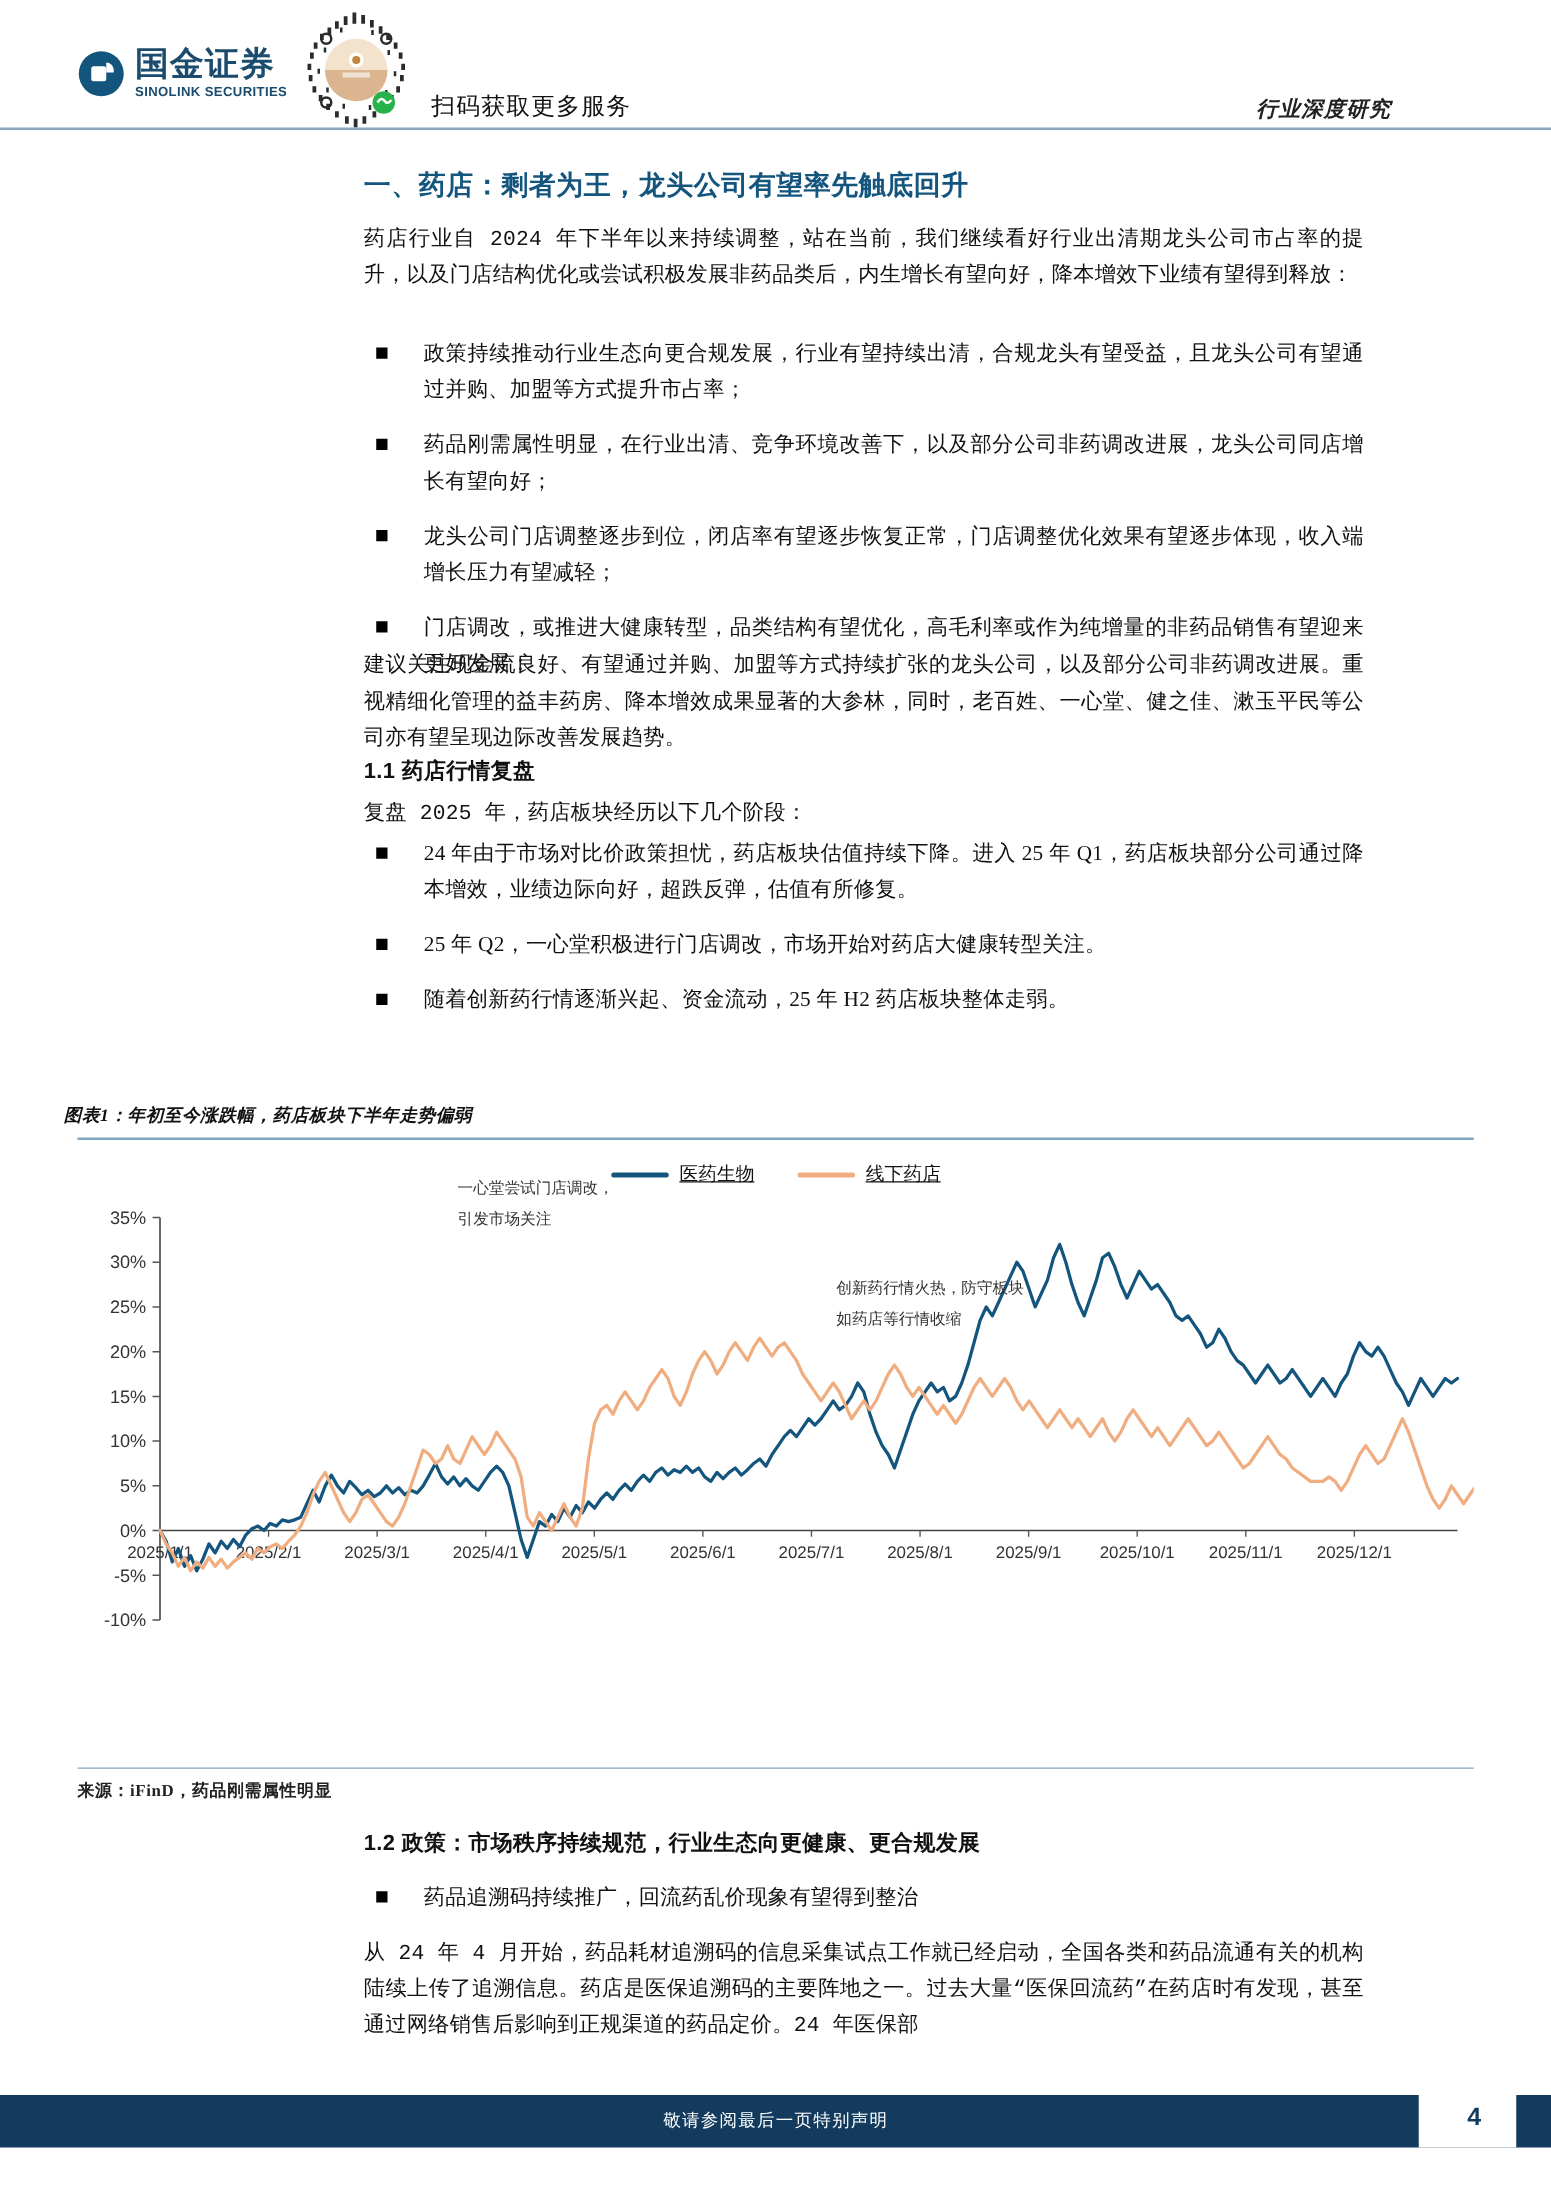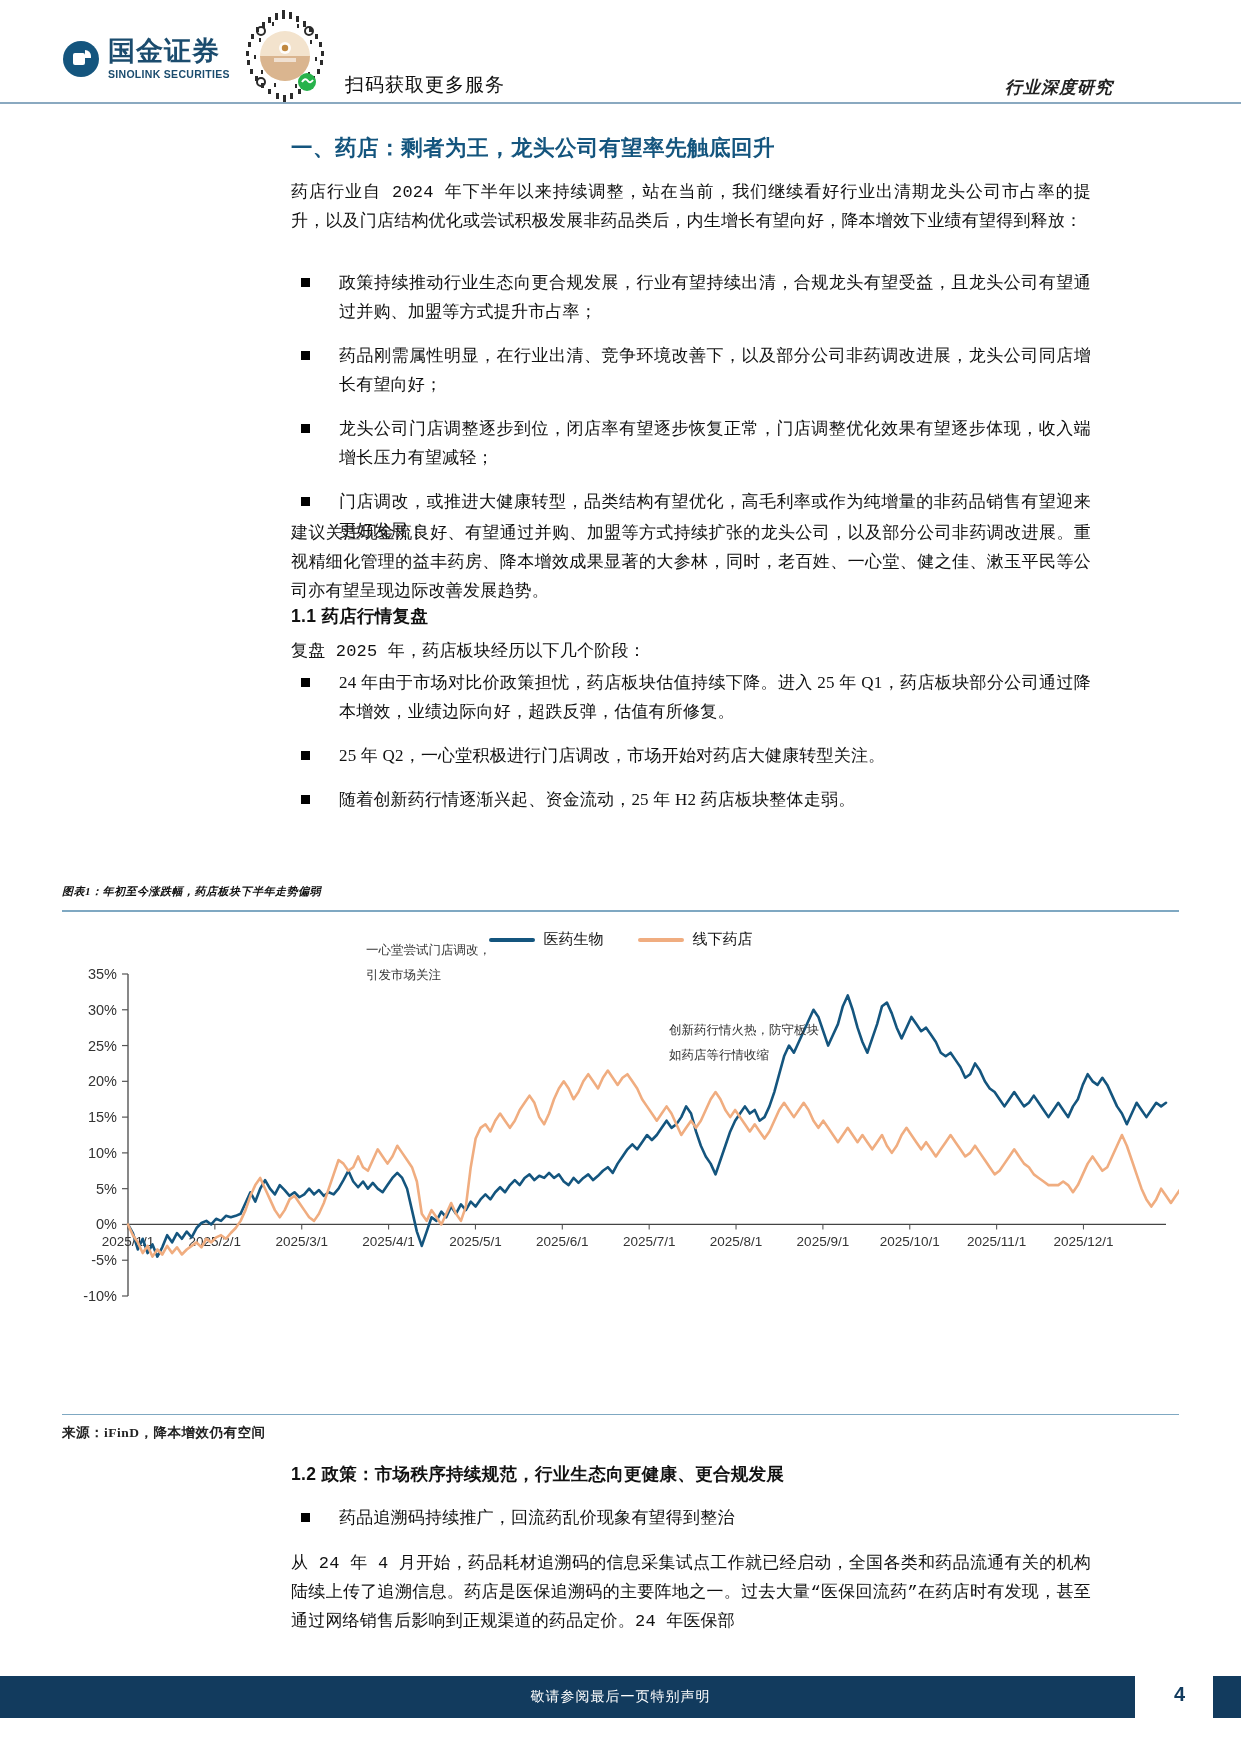--- a/index.html
+++ b/index.html
@@ -46,35 +46,35 @@
     content:"";position:absolute;left:10px;top:10px;
     width:9px;height:9px;background:#000;
   }
   h3.sub{
     font-family:"Liberation Sans",sans-serif;font-weight:bold;font-size:17.5px;color:#111;
     margin:0;position:absolute;left:0;letter-spacing:0.3px;
   }
 
   
   .fig-title{
-    position:absolute;left:62px;top:884px;
+    position:absolute;left:51px;top:884px;
     font-family:"Liberation Serif",serif;font-weight:bold;font-style:italic;
-    font-size:11px;color:#111;letter-spacing:0.5px;
+    font-size:14px;color:#111;letter-spacing:0.5px;
   }
   .fig-rule-top{position:absolute;left:62px;top:910px;width:1117px;height:2px;background:#7fa8c2;}
   .fig-rule-bot{position:absolute;left:62px;top:1414px;width:1117px;height:1px;background:#7fa8c2;}
   .fig-src{
     position:absolute;left:62px;top:1424px;
     font-family:"Liberation Serif",serif;font-weight:bold;font-size:13.5px;color:#222;letter-spacing:0.5px;
   }
   .chart-box{position:absolute;left:62px;top:916px;width:1117px;height:495px;}
   .legend{position:absolute;left:0;top:14px;width:1117px;display:flex;justify-content:center;gap:34px;align-items:center;}
   .lg{display:flex;align-items:center;gap:9px;}
   .lg .swatch{width:46px;height:4px;border-radius:2px;}
-  .lg .lbl{font-family:"Liberation Serif",serif;font-size:15px;color:#111;}
+  .lg .lbl{font-family:"Liberation Serif",serif;font-size:15px;color:#111;text-decoration:underline;}
 
   .anno{position:absolute;font-family:"Liberation Serif",serif;font-size:12.5px;color:#333;line-height:25px;}
 
   
   .footer{position:absolute;left:0;top:1676px;width:1241px;height:42px;background:#123b5e;}
   .footer-txt{position:absolute;left:0;top:1688px;width:1241px;text-align:center;
     font-family:"Liberation Serif",serif;font-size:14px;color:#ffffff;letter-spacing:1px;}
   .pageno{position:absolute;right:56px;top:1683px;font-family:"Liberation Sans",sans-serif;
     font-weight:bold;font-size:20px;color:#123b5e;}
   .footer-white{position:absolute;right:28px;top:1676px;width:78px;height:42px;background:#ffffff;}
@@ -258,20 +258,20 @@
         <text x="1021.4811715481172" y="330.44444444444446" text-anchor="middle" font-family="&quot;Liberation Sans&quot;, sans-serif" font-size="13.5" fill="#333">2025/12/1</text>
         <polyline points="66.00,308.44 70.90,317.03 75.79,333.49 80.69,322.76 85.58,337.07 90.48,328.48 95.38,340.64 100.27,331.34 105.17,319.18 110.07,326.33 114.96,317.03 119.86,322.76 124.75,315.60 129.65,321.32 134.55,312.02 139.44,307.01 144.34,304.87 149.24,308.44 154.13,302.72 159.03,304.87 163.92,299.86 168.82,301.29 173.72,299.86 178.61,297.71 183.51,286.98 188.41,276.24 193.30,285.55 198.20,272.67 203.09,264.08 207.99,272.67 212.89,278.39 217.78,269.09 222.68,274.10 227.58,279.82 232.47,276.24 237.37,281.25 242.26,278.39 247.16,272.67 252.06,278.39 256.95,274.10 261.85,279.82 266.75,276.24 271.64,278.39 276.54,272.67 281.43,264.08 286.33,254.78 291.23,265.51 296.12,271.24 301.02,265.51 305.92,272.67 310.81,266.94 315.71,272.67 320.60,276.24 325.50,269.09 330.40,261.93 335.29,256.92 340.19,261.93 345.08,272.67 349.98,294.13 354.88,315.60 359.77,329.91 364.67,315.60 369.57,301.29 374.46,304.87 379.36,295.56 384.25,301.29 389.15,290.56 394.05,297.71 398.94,288.41 403.84,294.13 408.74,285.55 413.63,290.56 418.53,283.40 423.42,278.39 428.32,283.40 433.22,276.24 438.11,271.24 443.01,276.24 447.91,269.09 452.80,264.08 457.70,269.09 462.59,261.93 467.49,258.36 472.39,264.08 477.28,259.79 482.18,261.93 487.08,256.92 491.97,261.93 496.87,258.36 501.76,265.51 506.66,269.09 511.56,261.93 516.45,266.94 521.35,261.93 526.25,258.36 531.14,264.08 536.04,259.79 540.93,254.78 545.83,251.20 550.73,256.92 555.62,247.62 560.52,240.47 565.42,233.31 570.31,228.30 575.21,233.31 580.10,226.16 585.00,219.00 589.90,224.01 594.79,219.00 599.69,211.84 604.58,204.69 609.48,211.84 614.38,208.27 619.27,201.11 624.17,190.38 629.07,197.53 633.96,215.42 638.86,229.73 643.75,240.47 648.65,247.62 653.55,258.36 658.44,244.04 663.34,229.73 668.24,215.42 673.13,204.69 678.03,197.53 682.92,190.38 687.82,197.53 692.72,193.96 697.61,204.69 702.51,201.11 707.41,190.38 712.30,176.07 717.20,158.18 722.09,140.29 726.99,129.56 731.89,136.71 736.78,125.98 741.68,115.24 746.58,104.51 751.47,93.78 756.37,100.93 761.26,115.24 766.16,129.56 771.06,118.82 775.95,108.09 780.85,90.20 785.75,79.47 790.64,93.78 795.54,111.67 800.43,125.98 805.33,136.71 810.23,122.40 815.12,108.09 820.02,90.20 824.92,86.62 829.81,97.36 834.71,111.67 839.60,122.40 844.50,111.67 849.40,100.93 854.29,108.09 859.19,115.24 864.08,111.67 868.98,118.82 873.88,125.98 878.77,136.71 883.67,140.29 888.57,136.71 893.46,143.87 898.36,151.02 903.25,161.76 908.15,158.18 913.05,147.44 917.94,154.60 922.84,165.33 927.74,172.49 932.63,176.07 937.53,183.22 942.42,190.38 947.32,183.22 952.22,176.07 957.11,183.22 962.01,190.38 966.91,186.80 971.80,179.64 976.70,186.80 981.59,193.96 986.49,201.11 991.39,193.96 996.28,186.80 1001.18,193.96 1006.08,201.11 1010.97,190.38 1015.87,183.22 1020.76,168.91 1025.66,158.18 1030.56,165.33 1035.45,168.91 1040.35,161.76 1045.25,168.91 1050.14,179.64 1055.04,190.38 1059.93,197.53 1064.83,208.27 1069.73,197.53 1074.62,186.80 1079.52,193.96 1084.42,201.11 1089.31,193.96 1094.21,186.80 1099.10,190.38 1104.00,186.80" fill="none" stroke="#14557e" stroke-width="2.6" stroke-linejoin="round" stroke-linecap="round"></polyline>
         <polyline points="66.00,308.44 70.90,319.18 75.79,326.33 80.69,337.07 85.58,329.91 90.48,340.64 95.38,333.49 100.27,338.50 105.17,329.91 110.07,337.07 114.96,331.34 119.86,338.50 124.75,333.49 129.65,329.91 134.55,326.33 139.44,331.34 144.34,322.76 149.24,326.33 154.13,321.32 159.03,319.18 163.92,322.76 168.82,317.03 173.72,312.02 178.61,304.87 183.51,294.13 188.41,279.82 193.30,269.09 198.20,261.93 203.09,272.67 207.99,283.40 212.89,294.13 217.78,301.29 222.68,294.13 227.58,283.40 232.47,279.82 237.37,286.98 242.26,294.13 247.16,301.29 252.06,304.87 256.95,297.71 261.85,286.98 266.75,272.67 271.64,258.36 276.54,244.04 281.43,247.62 286.33,254.78 291.23,251.20 296.12,240.47 301.02,251.20 305.92,254.78 310.81,244.04 315.71,233.31 320.60,240.47 325.50,247.62 330.40,240.47 335.29,229.73 340.19,236.89 345.08,244.04 349.98,251.20 354.88,265.51 359.77,297.71 364.67,304.87 369.57,294.13 374.46,301.29 379.36,308.44 384.25,297.71 389.15,286.98 394.05,297.71 398.94,304.87 403.84,290.56 408.74,251.20 413.63,222.58 418.53,211.84 423.42,208.27 428.32,215.42 433.22,204.69 438.11,197.53 443.01,204.69 447.91,211.84 452.80,204.69 457.70,193.96 462.59,186.80 467.49,179.64 472.39,186.80 477.28,201.11 482.18,208.27 487.08,197.53 491.97,183.22 496.87,172.49 501.76,165.33 506.66,172.49 511.56,183.22 516.45,176.07 521.35,165.33 526.25,158.18 531.14,165.33 536.04,172.49 540.93,161.76 545.83,154.60 550.73,161.76 555.62,168.91 560.52,161.76 565.42,158.18 570.31,165.33 575.21,172.49 580.10,183.22 585.00,190.38 589.90,197.53 594.79,204.69 599.69,197.53 604.58,190.38 609.48,197.53 614.38,208.27 619.27,219.00 624.17,211.84 629.07,204.69 633.96,211.84 638.86,204.69 643.75,193.96 648.65,183.22 653.55,176.07 658.44,183.22 663.34,193.96 668.24,201.11 673.13,193.96 678.03,201.11 682.92,208.27 687.82,215.42 692.72,208.27 697.61,215.42 702.51,222.58 707.41,215.42 712.30,204.69 717.20,193.96 722.09,186.80 726.99,193.96 731.89,201.11 736.78,193.96 741.68,186.80 746.58,193.96 751.47,204.69 756.37,211.84 761.26,204.69 766.16,211.84 771.06,219.00 775.95,226.16 780.85,219.00 785.75,211.84 790.64,219.00 795.54,226.16 800.43,219.00 805.33,226.16 810.23,233.31 815.12,226.16 820.02,219.00 824.92,229.73 829.81,236.89 834.71,229.73 839.60,219.00 844.50,211.84 849.40,219.00 854.29,226.16 859.19,233.31 864.08,226.16 868.98,233.31 873.88,240.47 878.77,233.31 883.67,226.16 888.57,219.00 893.46,226.16 898.36,233.31 903.25,240.47 908.15,236.89 913.05,229.73 917.94,236.89 922.84,244.04 927.74,251.20 932.63,258.36 937.53,254.78 942.42,247.62 947.32,240.47 952.22,233.31 957.11,240.47 962.01,247.62 966.91,251.20 971.80,258.36 976.70,261.93 981.59,265.51 986.49,269.09 991.39,269.09 996.28,269.09 1001.18,265.51 1006.08,269.09 1010.97,276.24 1015.87,269.09 1020.76,258.36 1025.66,247.62 1030.56,240.47 1035.45,247.62 1040.35,254.78 1045.25,251.20 1050.14,240.47 1055.04,229.73 1059.93,219.00 1064.83,229.73 1069.73,244.04 1074.62,258.36 1079.52,272.67 1084.42,283.40 1089.31,290.56 1094.21,283.40 1099.10,272.67 1104.00,279.82 1108.90,286.98 1113.79,279.82 1118.69,272.67 1123.58,276.24" fill="none" stroke="#f0ad80" stroke-width="2.6" stroke-linejoin="round" stroke-linecap="round"></polyline>
       </svg>
 
     <div class="anno" style="left:304px;top:22px;width:130px;">一心堂尝试门店调改，引发市场关注</div>
     <div class="anno" style="left:607px;top:102px;width:160px;">创新药行情火热，防守板块如药店等行情收缩</div>
   </div>
 
   <div class="fig-rule-bot"></div>
-  <div class="fig-src">来源：iFinD，降本增效仍有空间</div>
+  <div class="fig-src">来源：iFinD，药品刚需属性明显</div>
 
   <div class="footer"></div>
   <div class="footer-white"></div>
   <div class="footer-txt">敬请参阅最后一页特别声明</div>
   <div class="pageno">4</div>
 
 </div>
 
 </body></html>

